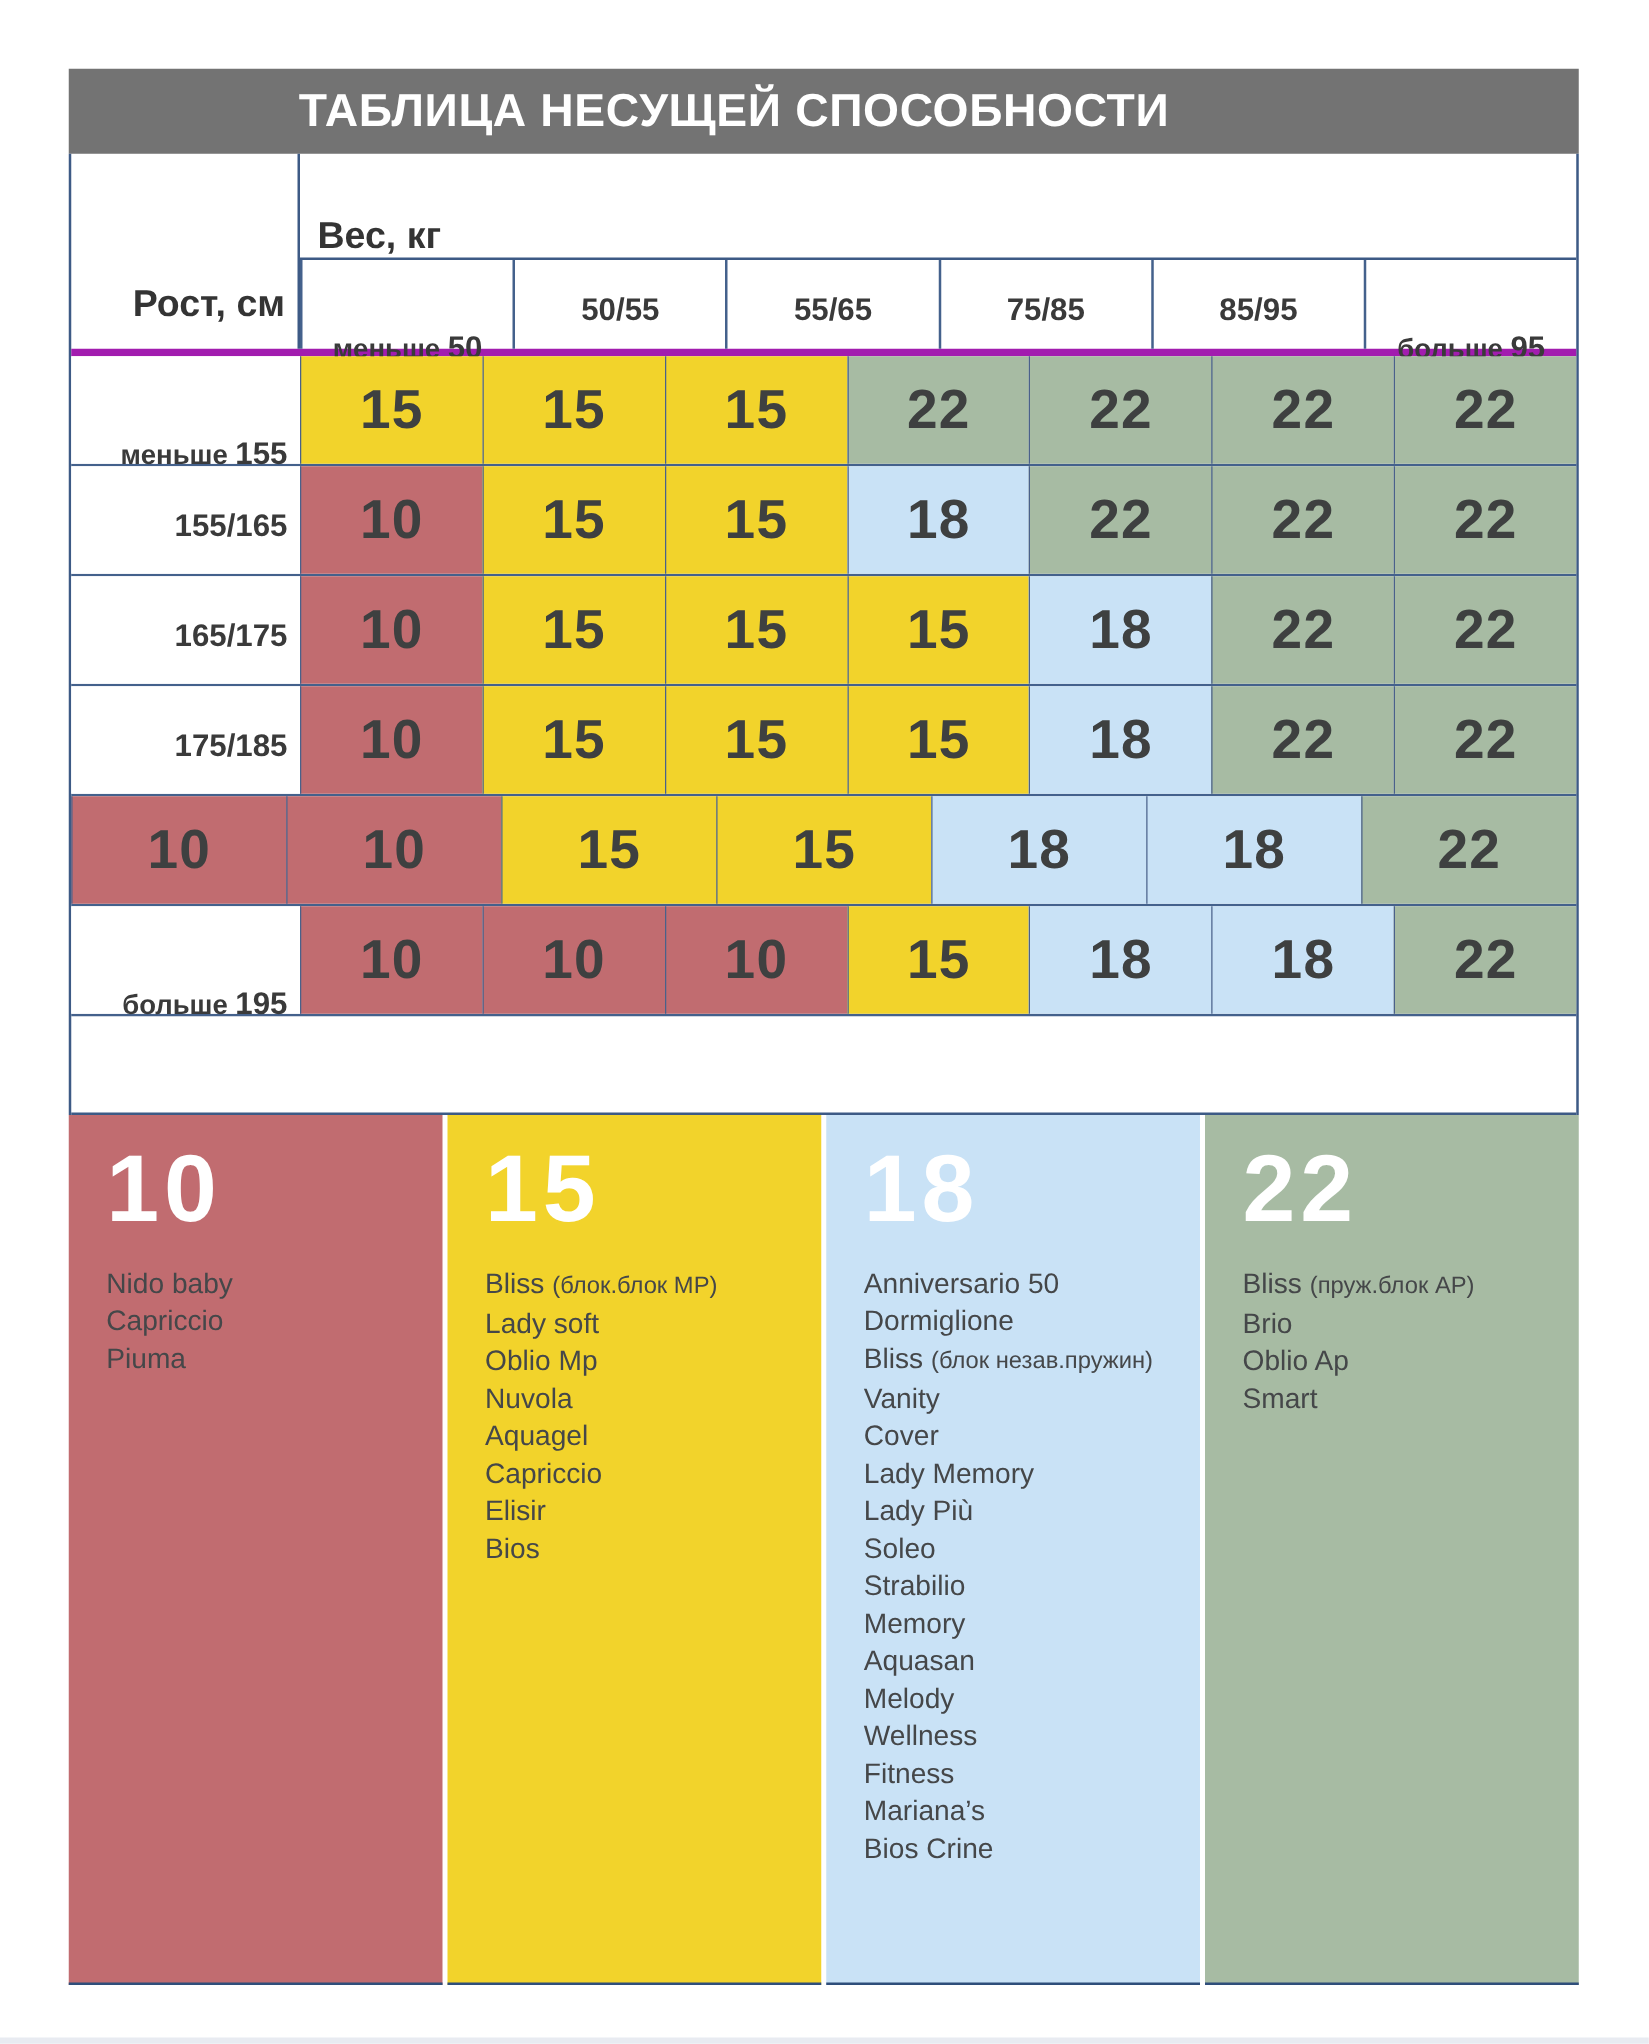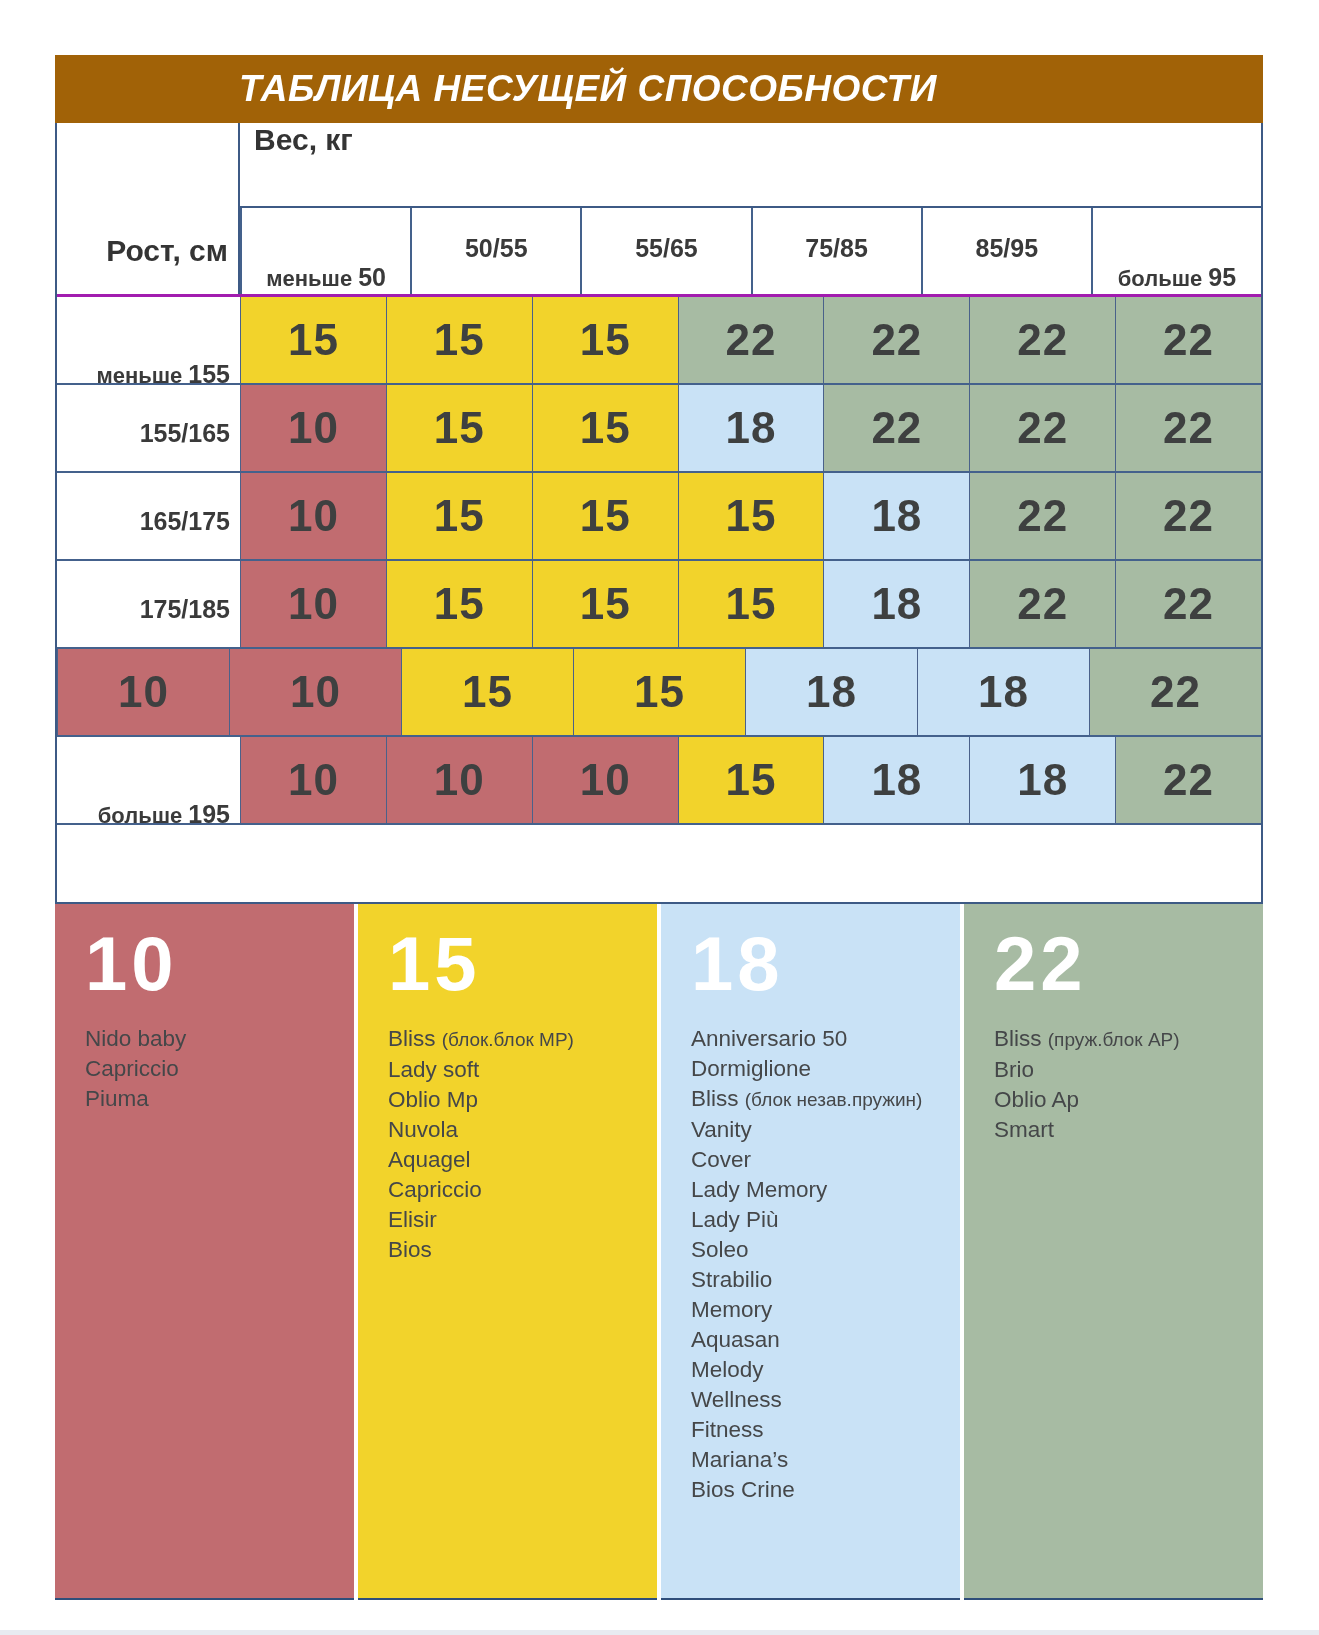--- a/index.html
+++ b/index.html
@@ -5,33 +5,33 @@
   html,body{margin:0;padding:0;}
   body{
     width:1319px;height:1635px;position:relative;background:#ffffff;
     font-family:"Liberation Sans", sans-serif;overflow:hidden;
   }
   .page{position:absolute;left:55px;top:55px;width:1208px;}
   *{box-sizing:border-box;}
 
   
   .titlebar{
-    height:68px;background:#a16207;color:#ffffff;display:flex;align-items:center;
-    padding-left:184px;font-size:37px;font-weight:bold;letter-spacing:.5px;font-style:italic;
+    height:68px;background:#737373;color:#ffffff;display:flex;align-items:center;
+    padding-left:184px;font-size:37px;font-weight:bold;letter-spacing:.5px;
   }
 
   
   .tablewrap{border-left:2px solid #3d5a85;border-right:2px solid #3d5a85;}
   .hdr1{display:flex;height:85px;}
   .hdr1-left{width:183px;border-right:2px solid #3d5a85;}
   .hdr1-weight{
-    flex:1;border-bottom:2px solid #3d5a85;display:flex;align-items:flex-start;
+    flex:1;border-bottom:2px solid #3d5a85;display:flex;align-items:flex-end;
     padding-left:14px;font-size:30px;font-weight:bold;color:#343434;
   }
-  .hdr2{display:flex;height:89px;border-bottom:3px solid #a21caf;text-align:center;}
+  .hdr2{display:flex;height:77px;border-bottom:6px solid #a21caf;text-align:center;}
   .hdr2-left{
     width:183px;border-right:2px solid #3d5a85;display:flex;align-items:center;
     justify-content:flex-end;padding-right:10px;font-size:30px;font-weight:bold;color:#343434;
   }
   .colhead{
     flex:1;display:flex;align-items:baseline;justify-content:center;gap:6px;
     border-left:2px solid #44618c;padding-top:26px;color:#3a3a3a;
   }
   .colhead:first-of-type{border-left:none;}
   .txt-small{font-size:22px;font-weight:bold;margin-top:32px;}

